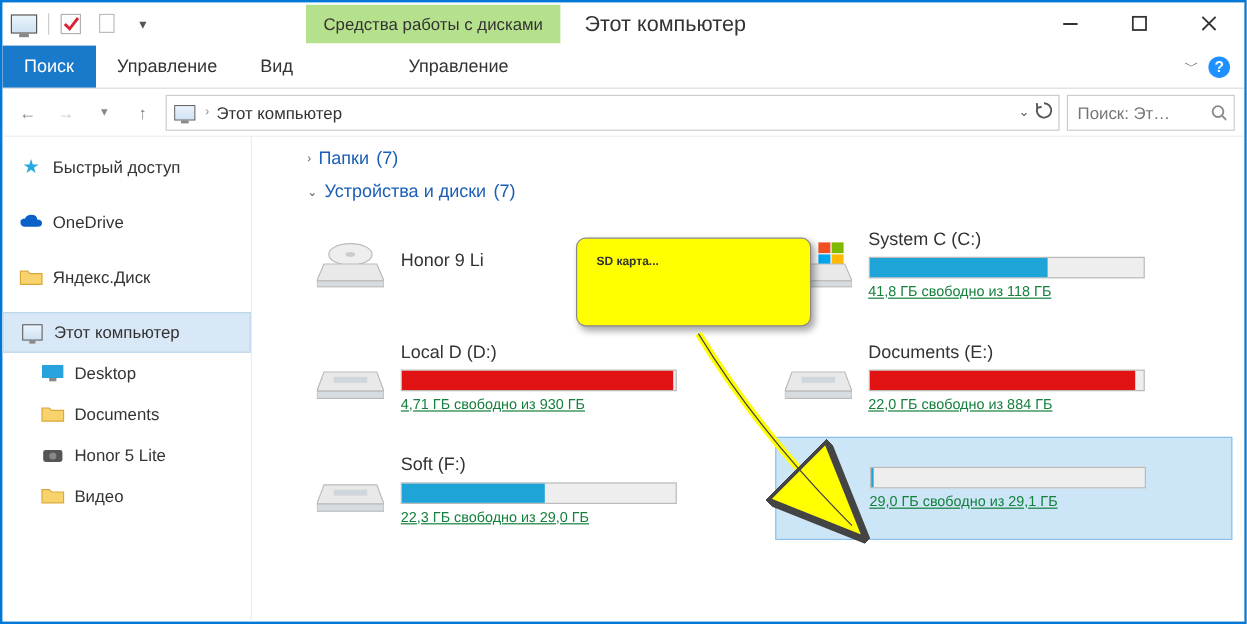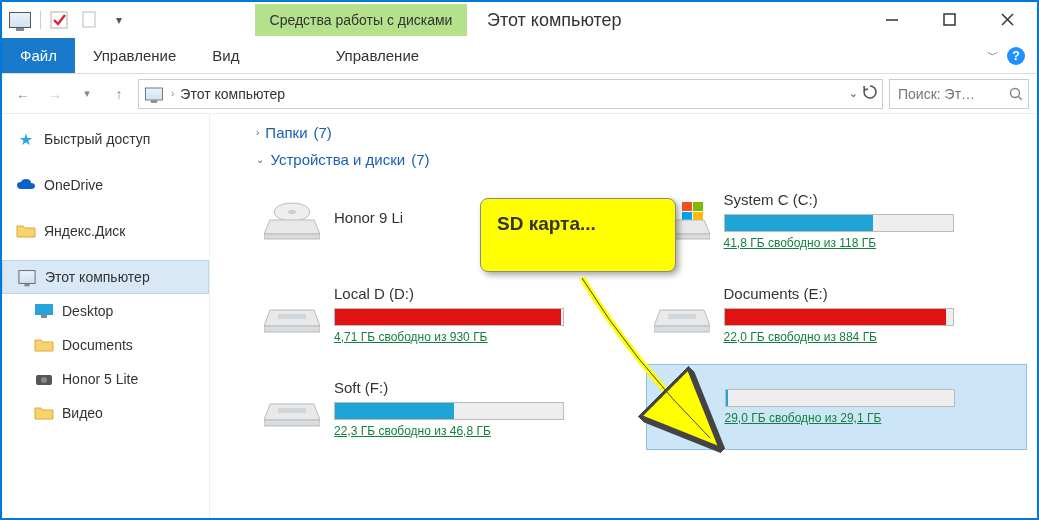--- a/index.html
+++ b/index.html
@@ -47,21 +47,21 @@
   .drive.selected { background:#cce6f7; border:1px solid #8cc0e8;}
   .drive-icon { width:56px; height:56px; display:flex; align-items:center; justify-content:center;}
   .drive-info { flex:1;}
   .drive-name { font-size:15px; color:#333; margin:2px 0 6px 0;}
   .drive-bar { height:18px; width:230px; background:#eee; border:1px solid #bbb; position:relative; margin-bottom:4px;}
   .drive-bar .fill { height:100%; }
   .drive-free { font-size:12px; color:#15803d;text-decoration:underline;}
   .drive-icon svg { width:56px; height:42px; }
 
   
-  .callout { position:absolute; left:478px; top:196px; width:196px; height:74px; background:#ffff00; border:1px solid #888; border-radius:8px; box-shadow:3px 3px 6px rgba(0,0,0,.35); padding:14px 16px; font-size:19px; font-weight:600;}
+  .callout { position:absolute; left:478px; top:196px; width:196px; height:74px; background:#ffff00; border:1px solid #888; border-radius:8px; box-shadow:3px 3px 6px rgba(0,0,0,.35); padding:14px 16px; font-size:10px; font-weight:600;}
   .arrow { position:absolute; left:560px; top:268px; pointer-events:none;}
 
   
   .pc-monitor { width:22px; height:16px; border:1px solid #555; background:linear-gradient(#eaf3fb, #cfe2f3); position:relative;}
   .pc-monitor::after { content:""; position:absolute; left:6px; right:6px; bottom:-4px; height:3px; background:#888;}
   .star { color:#27a9e1; }
   .onedrive { color:#0a62c9; }
   .folder { color:#f5c43b; }
   .camera { color:#444;}
   .hdd-svg .body{ fill:#e9e9e9; stroke:#bbb;}
@@ -107,21 +107,21 @@
       <div>
           <svg width="14" height="14">
             <line x1="1" y1="1" x2="12" y2="12" stroke="#333" stroke-width="1.5"></line>
             <line x1="12" y1="1" x2="1" y2="12" stroke="#333" stroke-width="1.5"></line>
           </svg>
         </div>
     </div>
   </div>
 
   <div class="ribbon">
-    <div class="tab active">Файл</div>
+    <div class="tab active">Поиск</div>
     <div class="tab">Управление</div>
     <div class="tab">Вид</div>
     <div class="tab contextual-tab" style="margin-left:14px;">Управление</div>
     <div class="ribbon-right">
       <span style="font-size:12px;">﹀</span>
       <div class="help-circle">?</div>
     </div>
   </div>
 
   <div class="addr-row">
@@ -302,21 +302,21 @@
                 <polygon class="body" points="6,18 50,18 56,34 0,34"></polygon>
                 <rect x="0" y="34" width="56" height="6" fill="#d7dce0" stroke="#bbb"></rect>
                 <rect class="slot" x="14" y="22" width="28" height="5"></rect>
               </svg>
             </div>
             <div class="drive-info">
               <div class="drive-name">Soft (F:)</div>
               <div class="drive-bar">
                 <div class="fill" style="width:52%;background:#1fa4d8;"></div>
               </div>
-              <div class="drive-free">22,3 ГБ свободно из 46,8 ГБ</div>
+              <div class="drive-free">22,3 ГБ свободно из 29,0 ГБ</div>
             </div>
           </div>
           <div class="drive selected">
             <div class="drive-icon">
               <svg viewBox="0 0 56 56">
                 <path d="M14 4 h22 l8 8 v38 h-30 z" fill="#1548b0" stroke="#0c2f78"></path>
                 <rect x="18" y="7" width="3" height="6" fill="#d8b24a"></rect>
                 <rect x="23" y="7" width="3" height="6" fill="#d8b24a"></rect>
                 <rect x="28" y="7" width="3" height="6" fill="#d8b24a"></rect>
                 <rect x="33" y="7" width="3" height="6" fill="#d8b24a"></rect>

